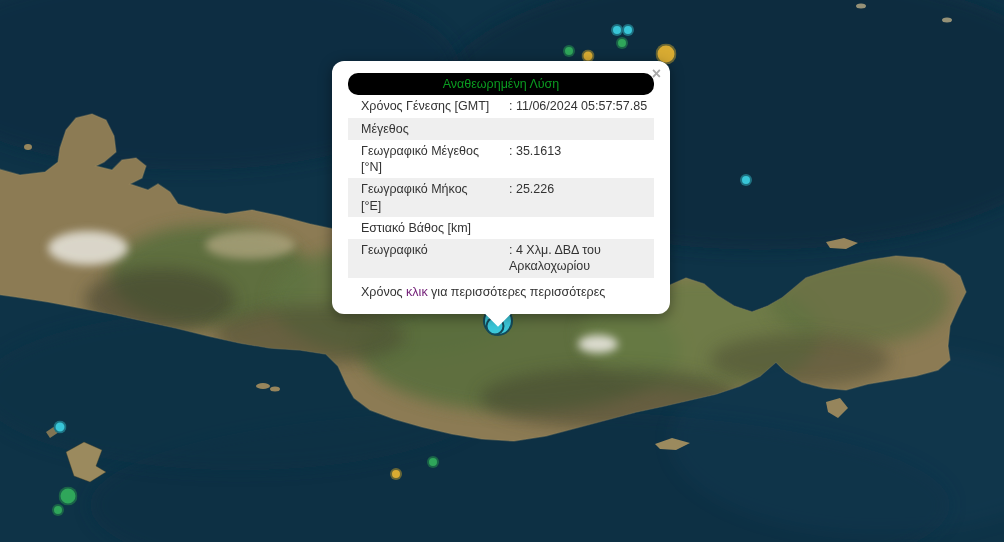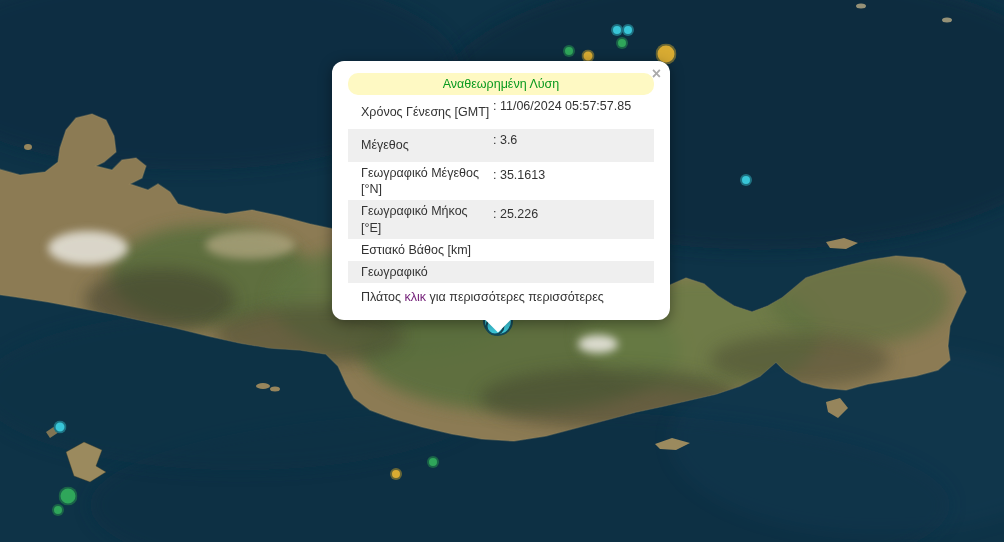--- a/index.html
+++ b/index.html
@@ -36,32 +36,32 @@
     background:#ffffff;
     clip-path:polygon(0 0, 100% 0, 50% 100%);
   }
   .popup-close {
     position:absolute; top:5px; right:9px;
     color:#aaaaaa; font-size:16px; font-weight:bold;
     line-height:1; cursor:pointer; user-select:none;
     font-family:"Liberation Sans", sans-serif;
   }
   .popup-title {
-    background:#fef9c3; color:#0a9a20; text-align:center;
+    background:#000000; color:#0a9a20; text-align:center;
     padding:3px 2px; margin-bottom:0;border-radius:10px;
   }
   .popup-table { width:100%; }
-  .p-row { display:flex; align-items:center; }
+  .p-row { display:flex; align-items:flex-start; }
   .p-row:nth-child(even) { background:#efefef; }
   .p-row .lbl {
     width:145px; min-width:145px; box-sizing:border-box;
     padding:3px 2px 3px 13px;
   }
   .p-row .val {
-    flex:1; box-sizing:border-box; padding:3px 4px 14px 0;
+    flex:1; box-sizing:border-box; padding:3px 4px 3px 0;margin-left:16px;
   }
   .popup-footer { padding:6px 0 2px 13px; }
   .popup-footer a { color:#701a75; text-decoration:none; cursor:pointer; }
 </style>
 </head>
 <body>
 
 <div class="stage">
 
   <div class="map-layer">
@@ -139,36 +139,36 @@
   <div class="popup">
     <span class="popup-close">×</span>
     <div class="popup-title">Αναθεωρημένη Λύση</div>
     <div class="popup-table">
         <div class="p-row">
           <div class="lbl">Χρόνος Γένεσης [GMT]</div>
           <div class="val">: 11/06/2024 05:57:57.85</div>
         </div>
         <div class="p-row">
           <div class="lbl">Μέγεθος</div>
-          <div class="val">: 3.6</div>
         </div>
         <div class="p-row">
           <div class="lbl">Γεωγραφικό Μέγεθος [°N]</div>
           <div class="val">: 35.1613</div>
         </div>
         <div class="p-row">
           <div class="lbl">Γεωγραφικό Μήκος [°E]</div>
           <div class="val">: 25.226</div>
         </div>
         <div class="p-row">
           <div class="lbl">Εστιακό Βάθος [km]</div>
         </div>
         <div class="p-row">
           <div class="lbl">Γεωγραφικό</div>
+          <div class="val">: 4 Χλμ. ΔΒΔ του Αρκαλοχωρίου</div>
         </div>
       </div>
     <div class="popup-footer">
-      <span>Πλάτος </span><a>κλικ</a><span> για περισσότερες περισσότερες</span>
+      <span>Χρόνος </span><a>κλικ</a><span> για περισσότερες περισσότερες</span>
     </div>
     <div class="popup-tail"></div>
   </div>
 
 </div>
 
 </body></html>

